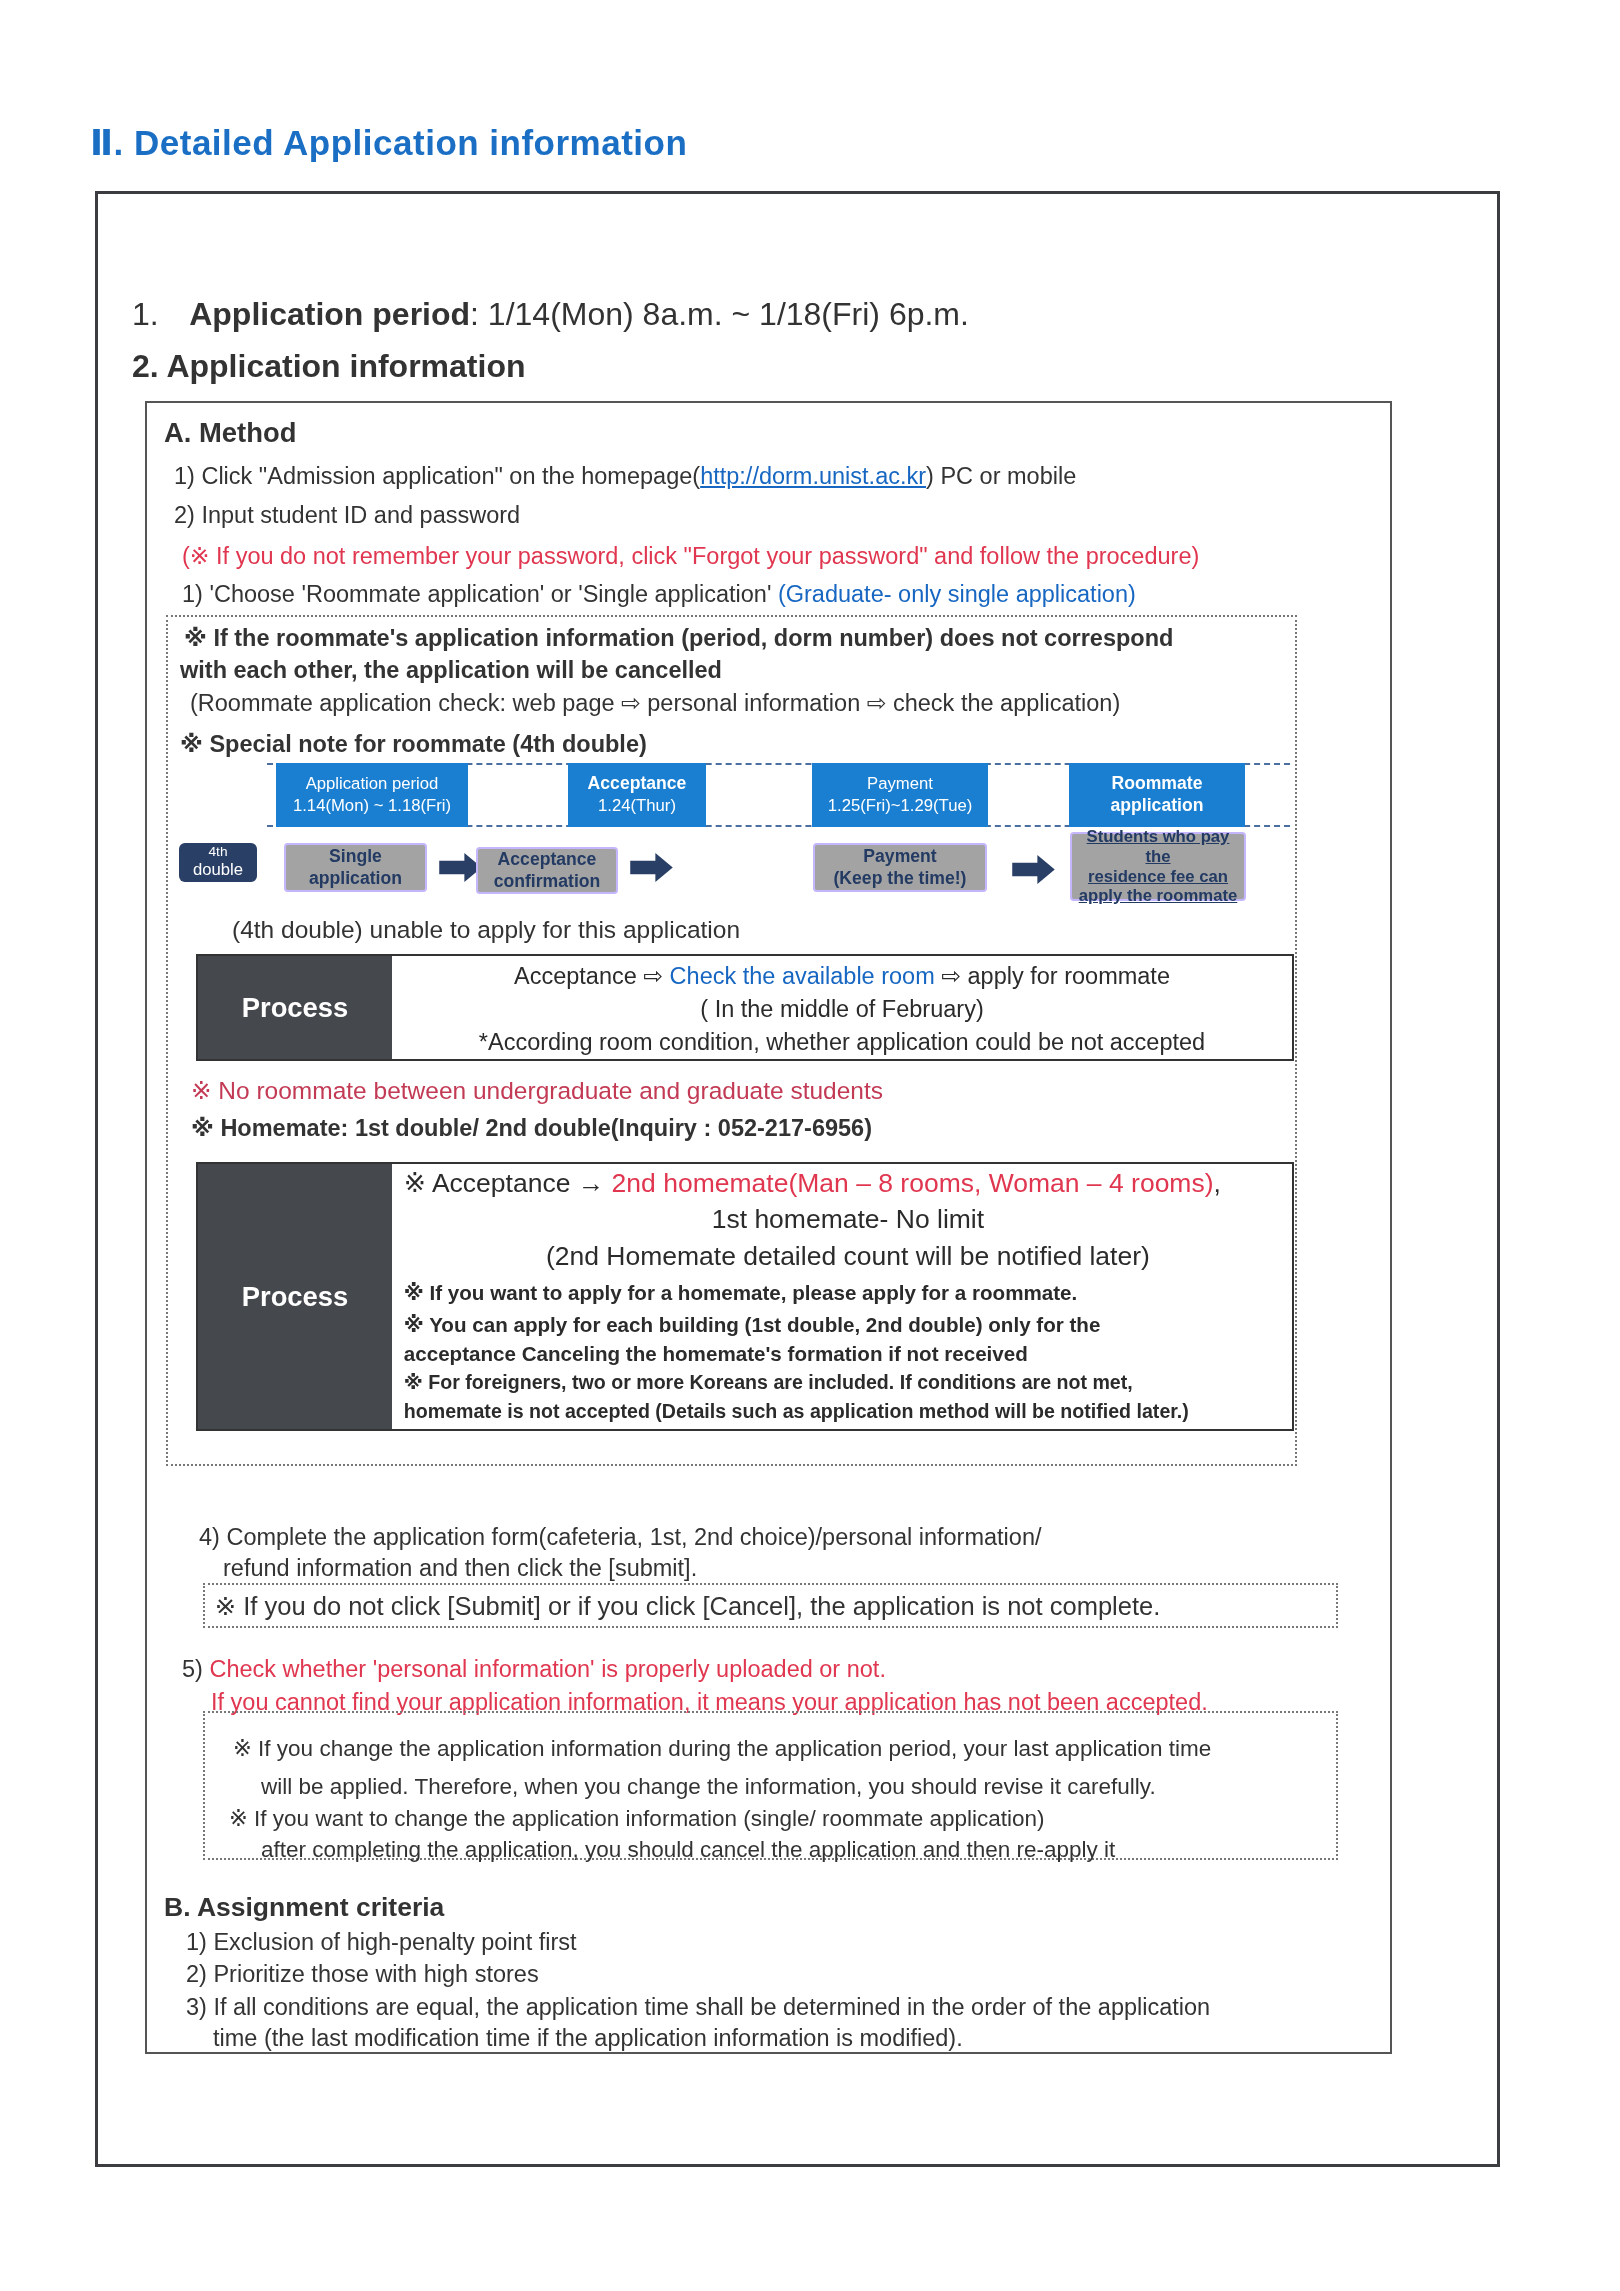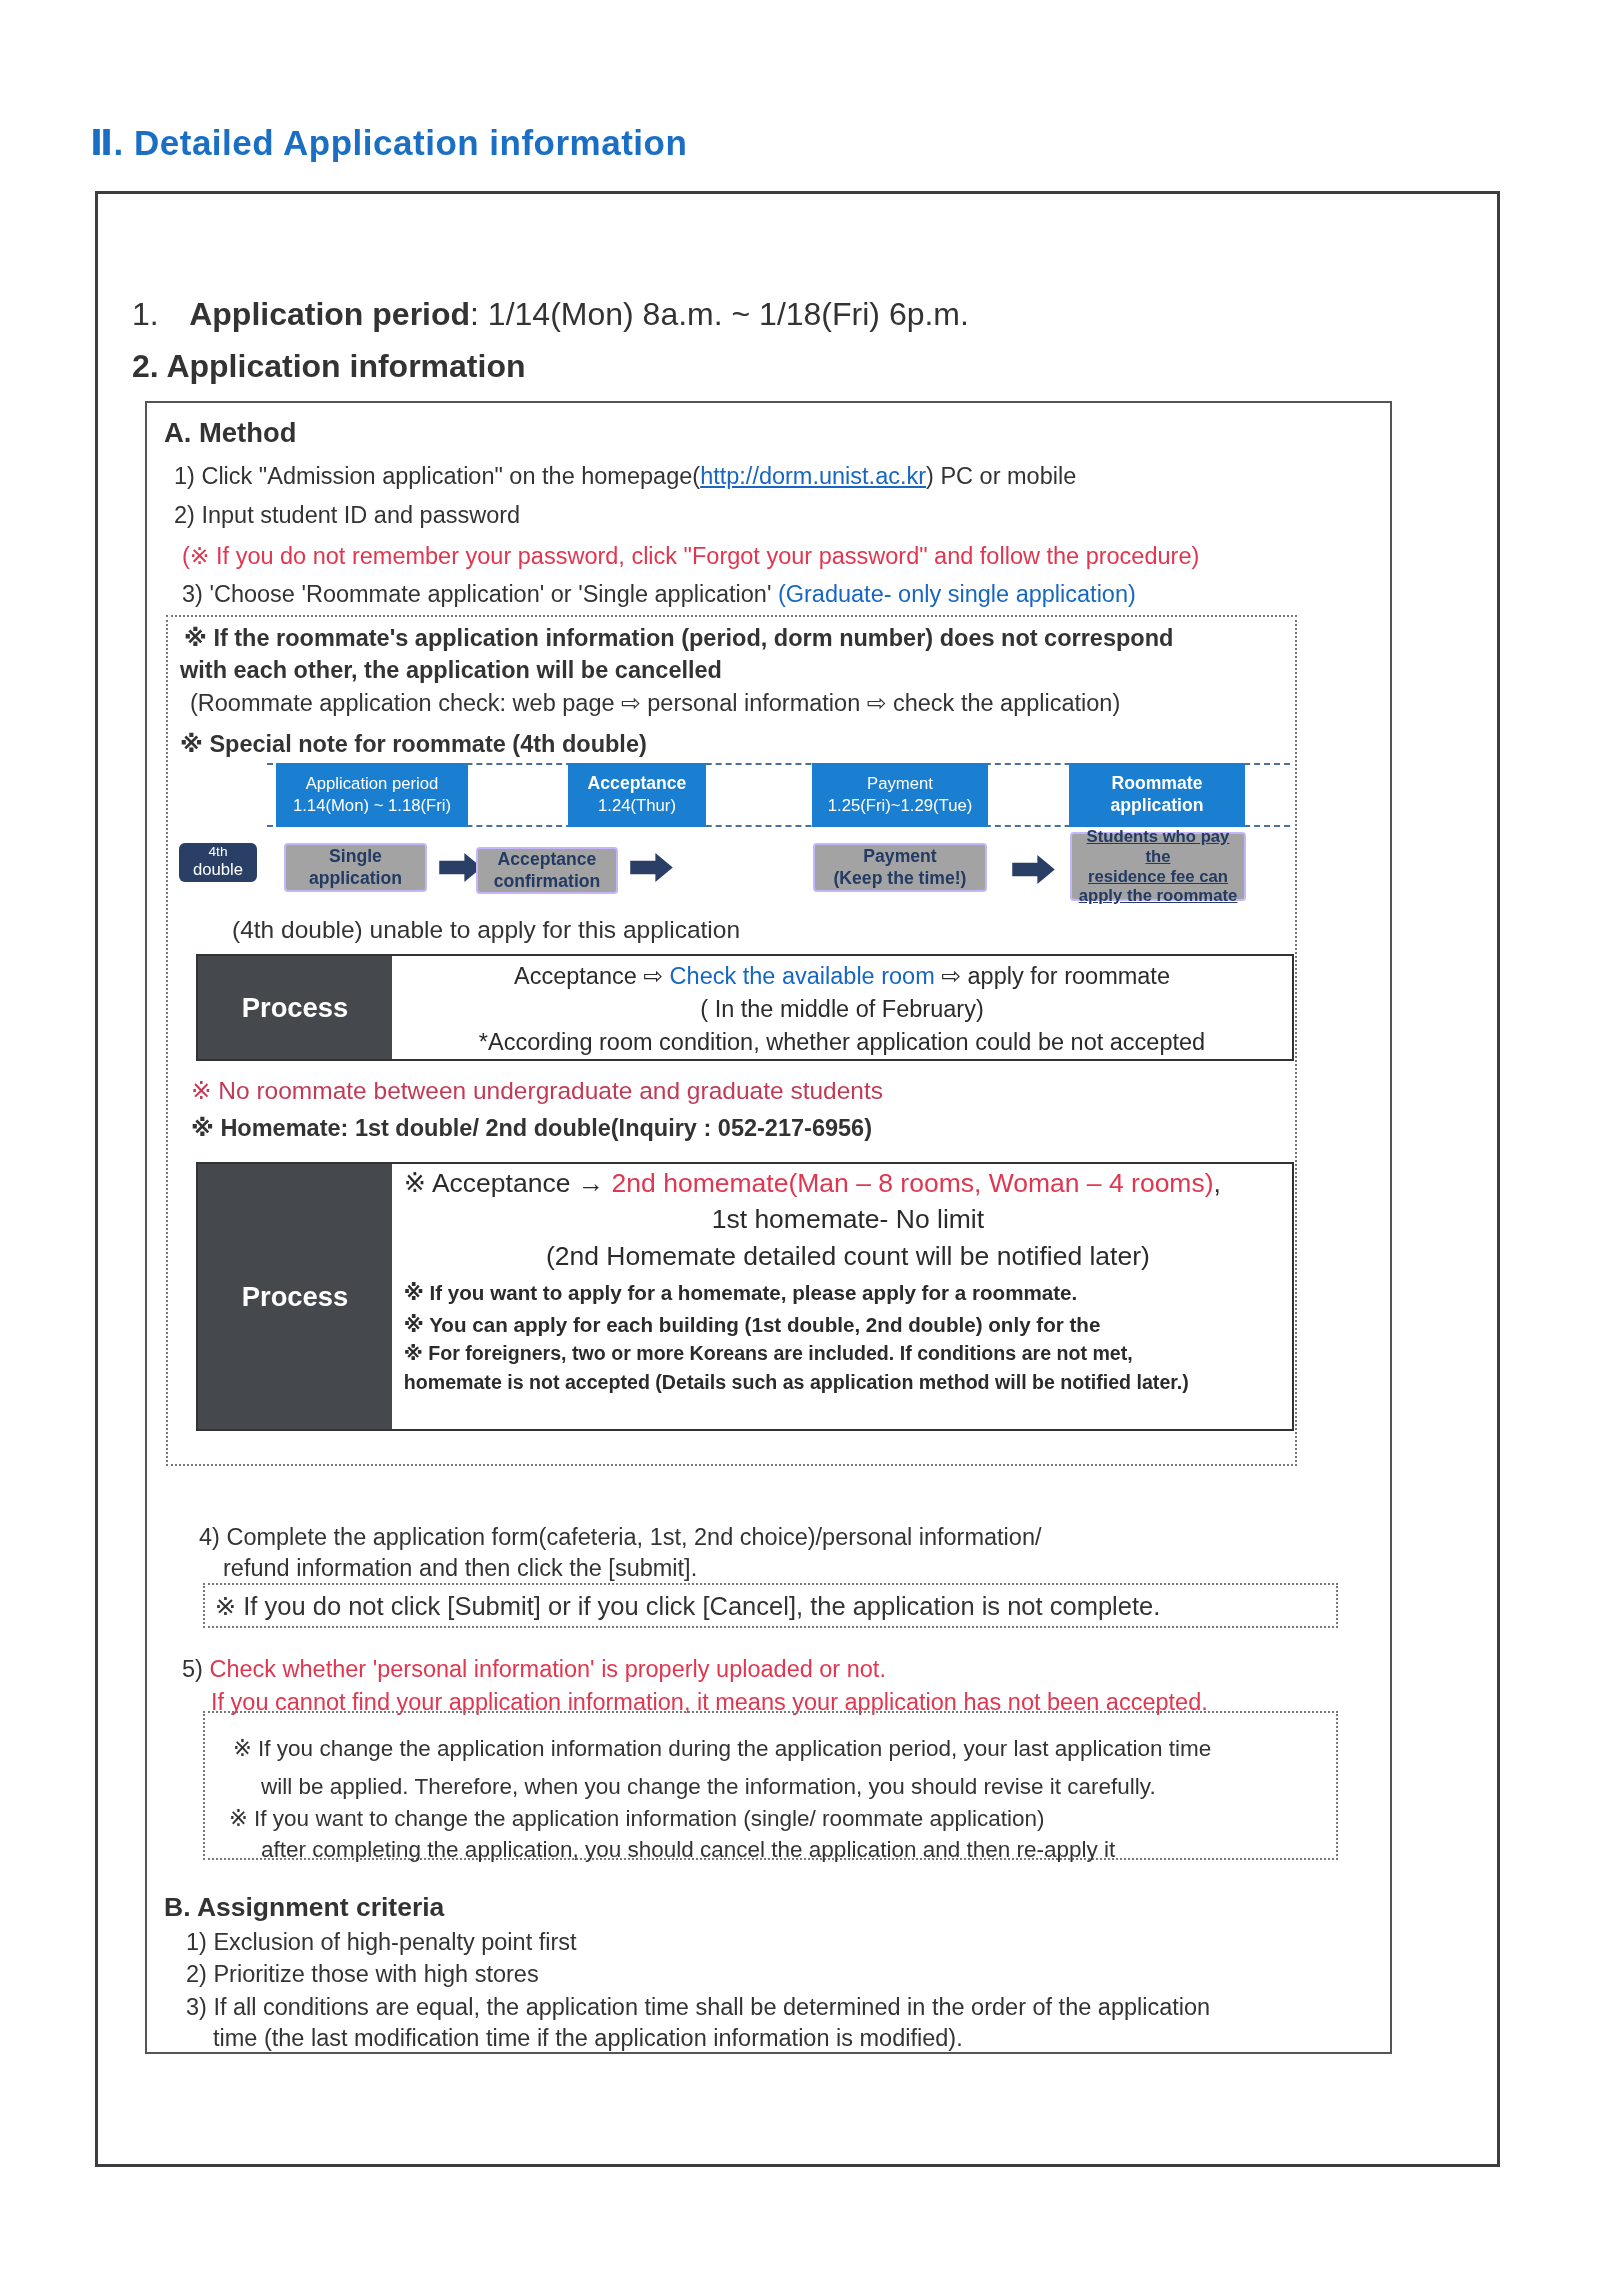--- a/index.html
+++ b/index.html
@@ -48,21 +48,21 @@
 <div class="abs inner"></div>
 
 <div class="abs tb" style="left:164px; top:417px; font-size:27.4px;">A. Method</div>
 
 <div class="abs t" style="left:174px; top:463px;">
   <span>1) Click "Admission application" on the homepage(</span><span class="link">http://dorm.unist.ac.kr</span><span>) PC or mobile</span>
 </div>
 <div class="abs t" style="left:174px; top:502px;">2) Input student ID and password</div>
 <div class="abs t red" style="left:182px; top:542px;">(※ If you do not remember your password, click "Forgot your password" and follow the procedure)</div>
 <div class="abs t" style="left:182px; top:581px;">
-  <span>3) 'Choose 'Roommate application' or 'Single application'</span>
+  <span>1) 'Choose 'Roommate application' or 'Single application'</span>
   <span class="blue">(Graduate- only single application)</span>
 </div>
 
 <div class="abs dotbox" style="left:166px; top:615px; width:1131px; height:851px;"></div>
 
 <div class="abs tb" style="left:184px; top:624px; font-size:23.5px;">※ If the roommate's application information (period, dorm number) does not correspond</div>
 <div class="abs tb" style="left:180px; top:657px; font-size:23.5px;">with each other, the application will be cancelled</div>
 <div class="abs t" style="left:190px; top:689px;">(Roommate application check: web page ⇨ personal information ⇨ check the application)</div>
 <div class="abs tb" style="left:180px; top:730px; font-size:23.5px;">※ Special note for roommate (4th double)</div>
 
@@ -136,20 +136,21 @@
 <div class="abs process" style="left:196px; top:1162px; width:1098px; height:269px;">
   <div class="lab" style="width:194px;">Process</div>
   <div class="body" style="padding-left:11.8px;">
     <div class="pl" style="font-size:26.5px; line-height:35px; margin-top:2px;">
       <span>※ Acceptance → </span><span class="red">2nd homemate(Man  – 8 rooms, Woman – 4 rooms)</span><span>,</span>
     </div>
     <div class="pl" style="font-size:26.5px; line-height:37px; text-align:center;">1st homemate- No limit</div>
     <div class="pl" style="font-size:26.5px; line-height:37px; text-align:center;">(2nd Homemate detailed count will be notified later)</div>
     <div class="pl plb" style="font-size:20.6px; line-height:35px;">※ If you want to apply for a homemate, please apply for a roommate.</div>
     <div class="pl plb" style="font-size:20.6px; line-height:29px;">※ You can apply for each building (1st double, 2nd double) only for the</div>
+    <div class="pl plb" style="font-size:20.6px; line-height:29px;">acceptance Canceling the homemate's formation if not received</div>
     <div class="pl plb" style="font-size:19.6px; line-height:29px;">※ For foreigners, two or more Koreans are included. If conditions are not met,</div>
     <div class="pl plb" style="font-size:19.6px; line-height:29px;">homemate is not accepted (Details such as application method will be notified later.)</div>
   </div>
 </div>
 
 <div class="abs t" style="left:199px; top:1524px;">4) Complete the application form(cafeteria, 1st, 2nd choice)/personal information/</div>
 <div class="abs t" style="left:223px; top:1555px;">refund information and then click the [submit].</div>
 <div class="abs dotbox" style="left:203px; top:1583px; width:1135px; height:45px;">
   <div class="t" style="margin:5.9px 0 0 9.8px; font-size:25.5px;">※ If you do not click [Submit] or if you click [Cancel], the application is not complete.</div>
 </div>

